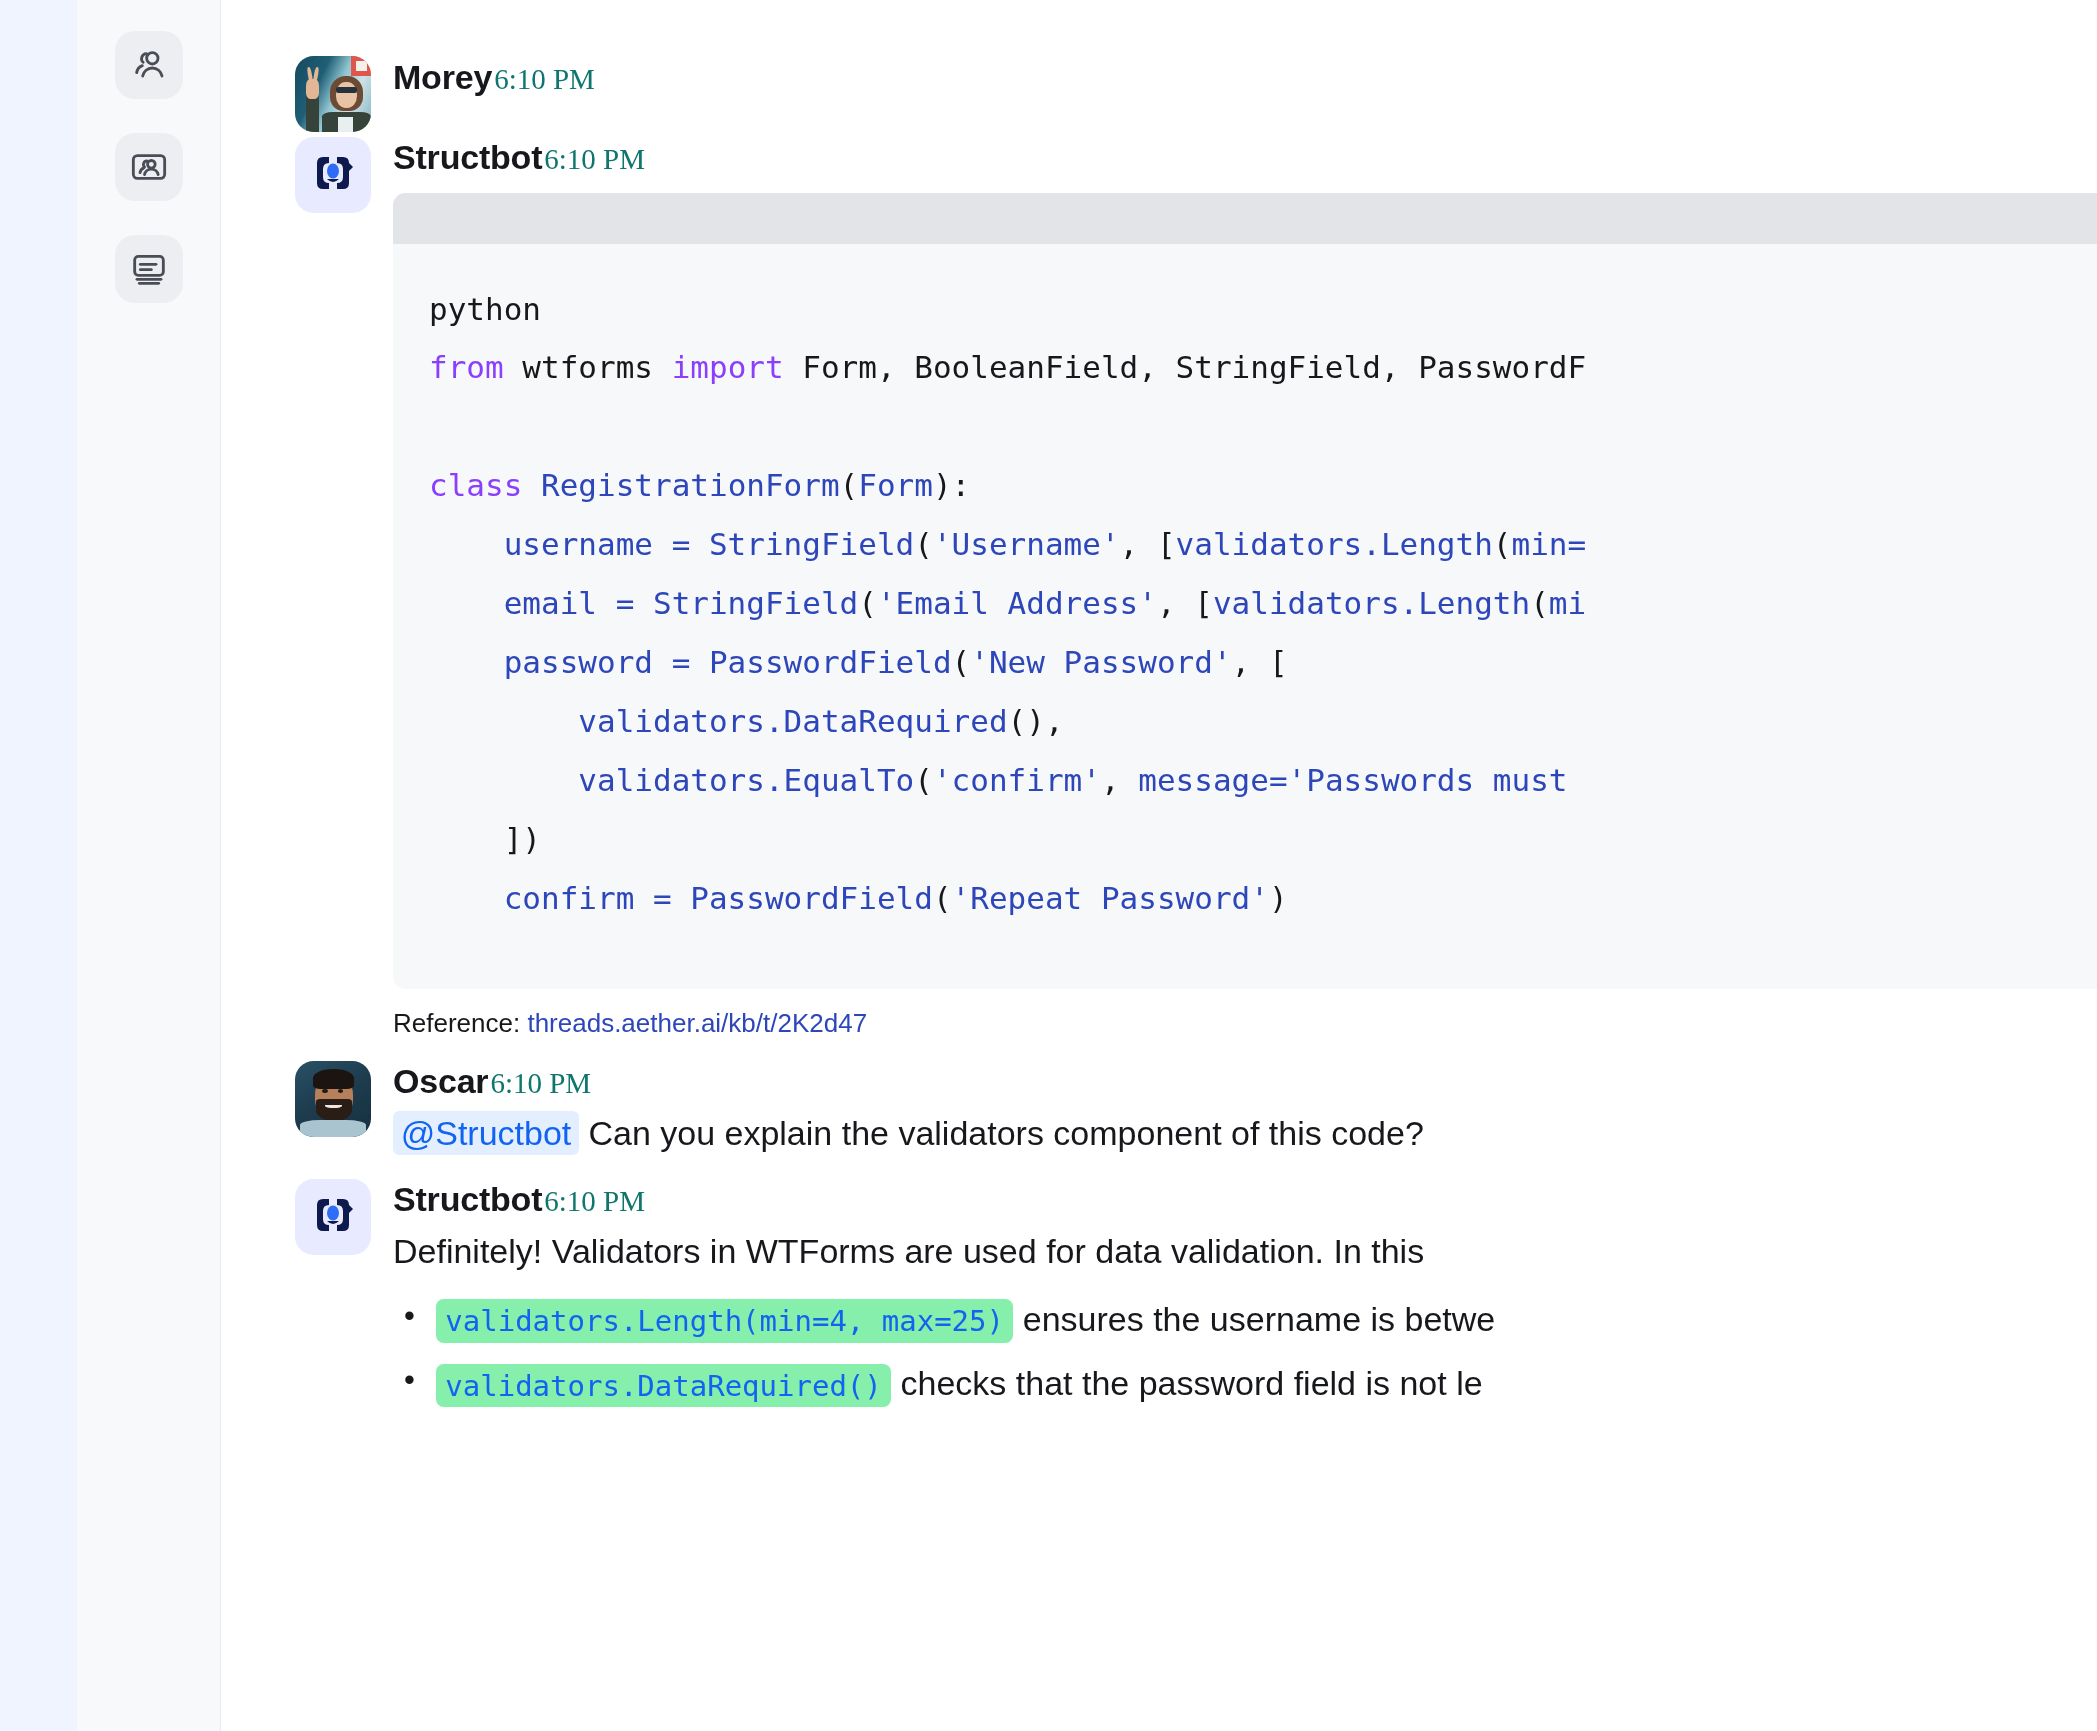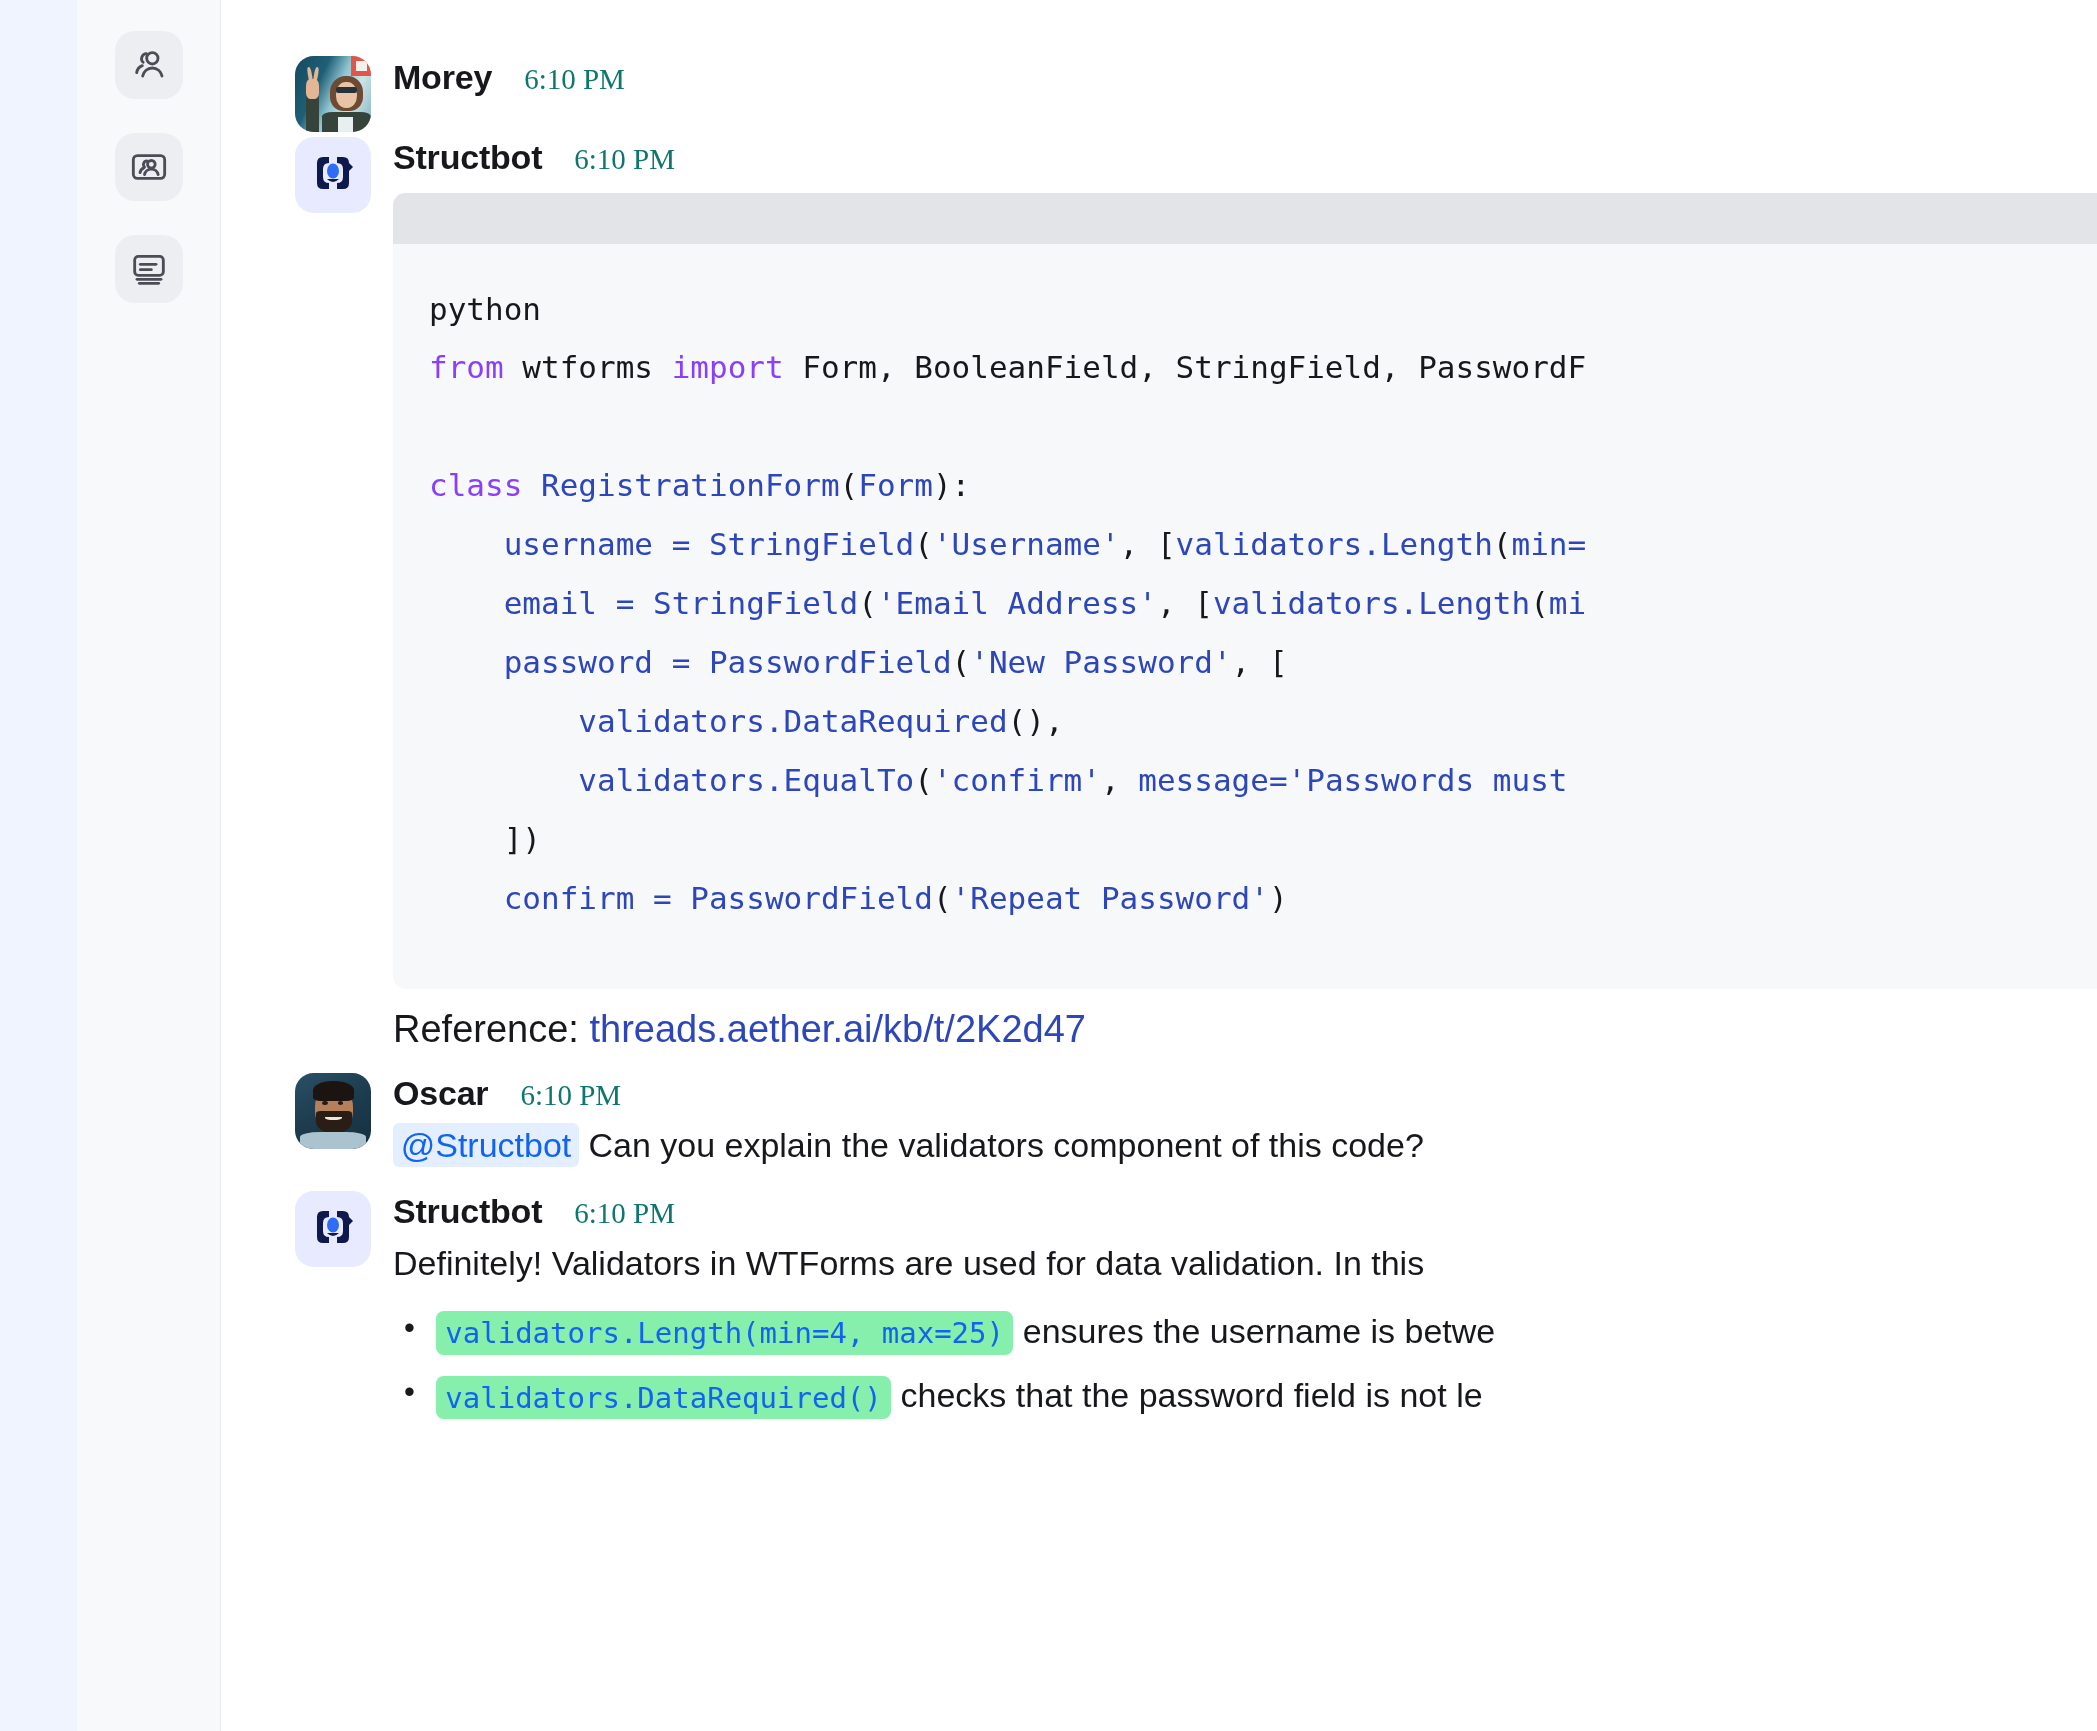--- a/index.html
+++ b/index.html
@@ -162,21 +162,21 @@
   .av-bot {
     background:#e8eaff;
     display:flex; align-items:center; justify-content:center;
   }
 
   .msg-body { flex: 1 1 auto; min-width: 0; padding-top: 1.5px; }
 
   .msg-head {
     display: flex;
     align-items: baseline;
-    gap: 32px;
+    gap: 2px;
     margin-bottom: 7.7px;
     white-space: nowrap;
   }
   .author {
     font-size: 34px;
     font-weight: 700;
     color: #17181c;
     letter-spacing: -0.2px;
   }
   .time {
@@ -219,21 +219,21 @@
     color: #2d46b9;
     white-space: pre;
   }
   .code-body .lang { color: #17181c; }
   .kw { color: #8a3ffc; }
   .pl { color: #17181c; }
   .bl { color: #2d46b9; }
 
   
   .reference {
-    font-size: 38px;
+    font-size: 26px;
     color: #17181c;
     margin-top: 18.6px;
     white-space: nowrap;
   }
   .reference a {
     color: #2d46b9;
     text-decoration: none;
   }
 
   

